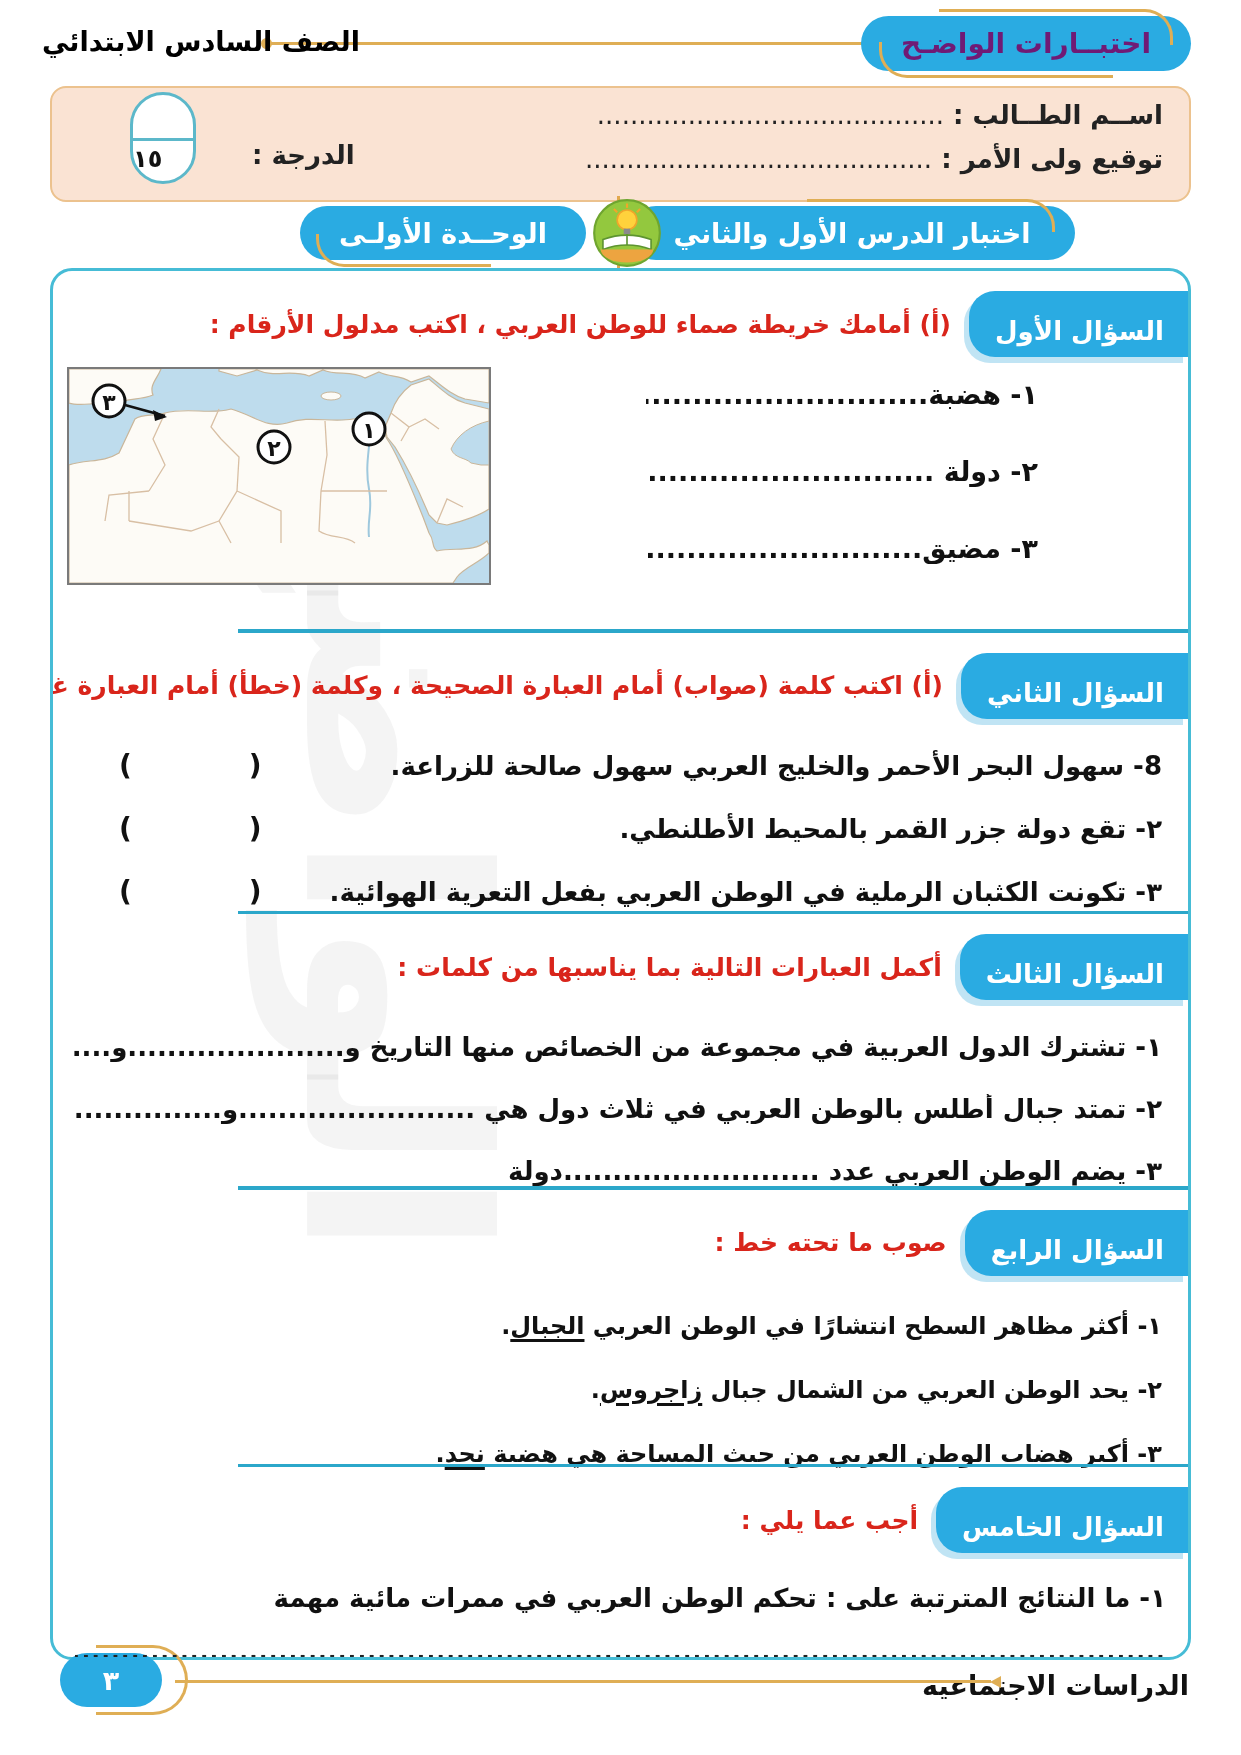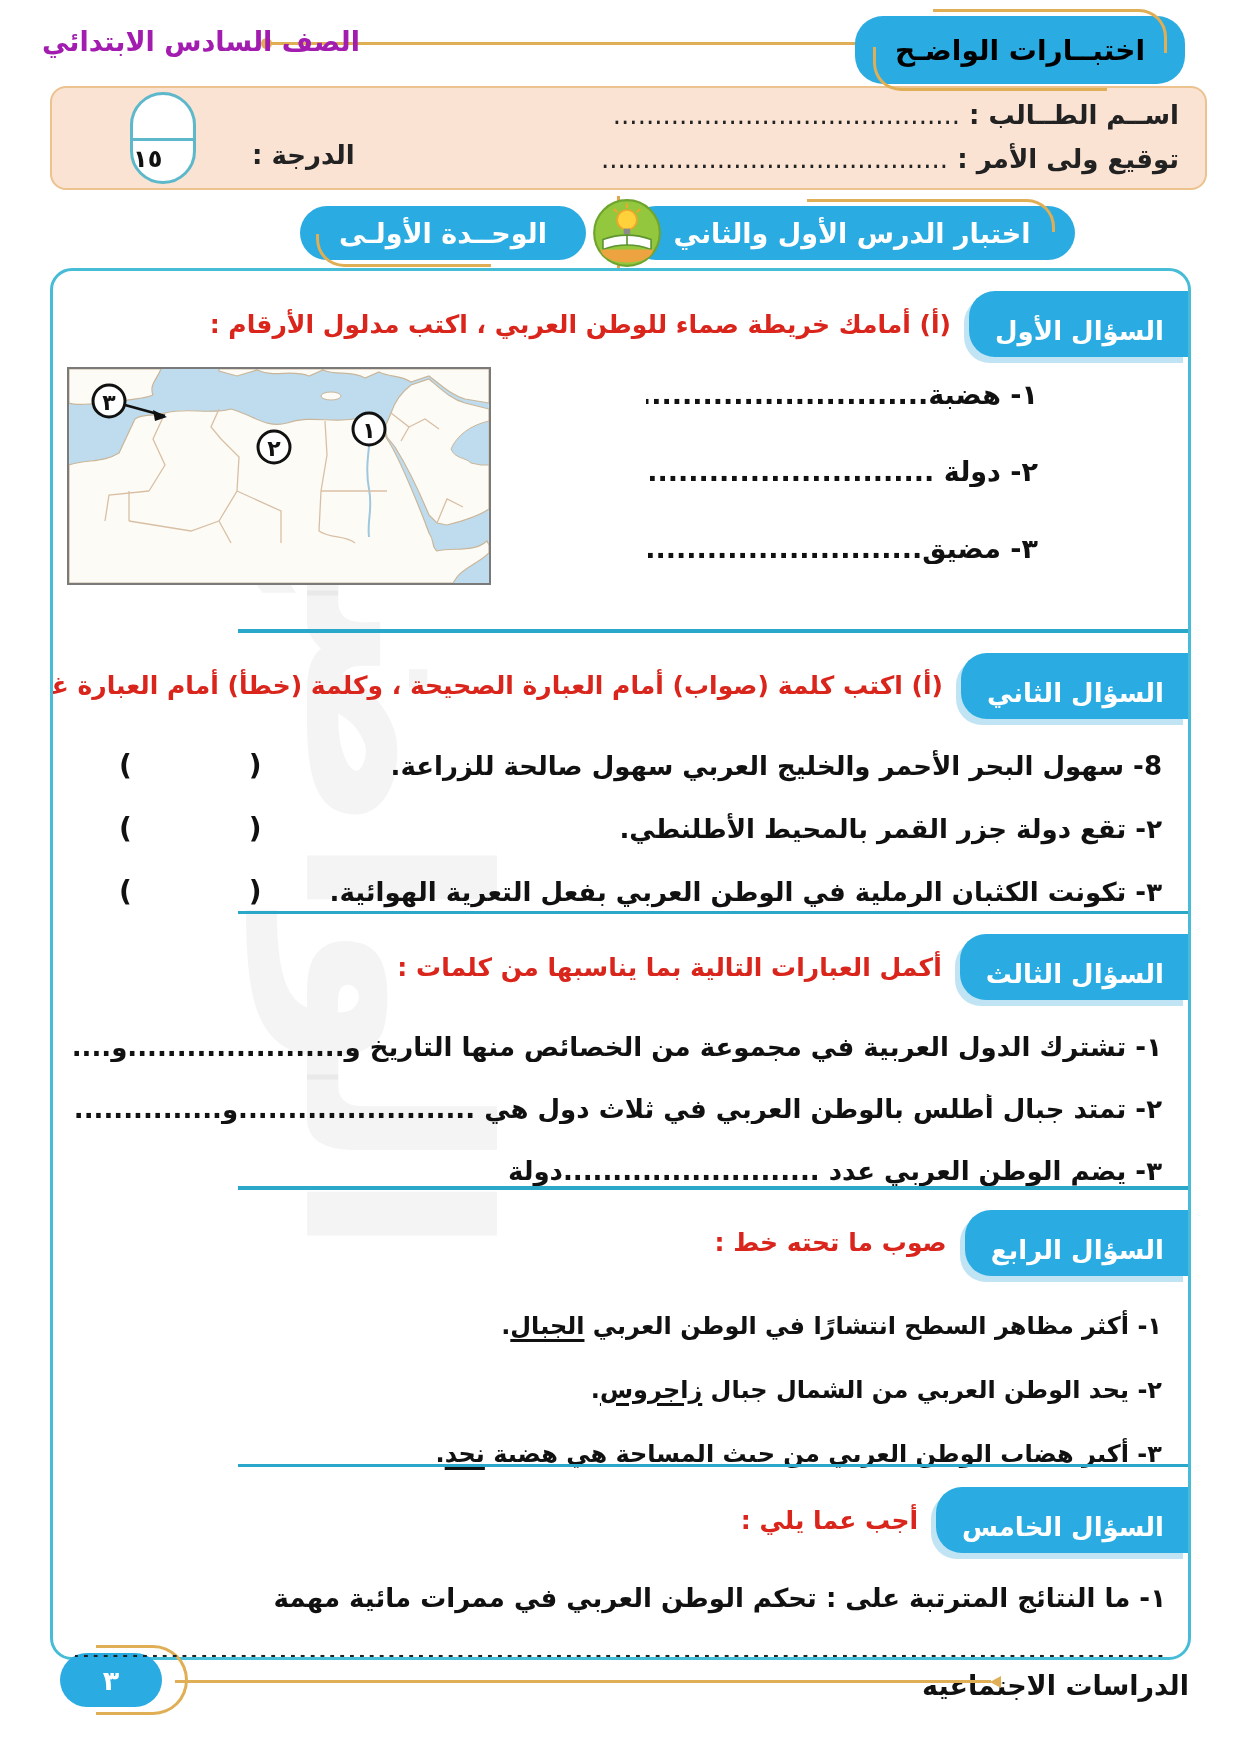--- a/index.html
+++ b/index.html
@@ -1,32 +1,32 @@
 <!DOCTYPE html>
 <html lang="ar" dir="rtl"><head>
 <meta charset="utf-8">
 <style>
   * { margin:0; padding:0; box-sizing:border-box; }
   body { background:#e9e9e9; font-family:"DejaVu Sans", sans-serif; }
   .page { position:relative; width:1241px; height:1755px; background:#ffffff; margin:0 auto; overflow:hidden; direction:rtl; }
 
   
-  .brand-badge { position:absolute; top:16px; right:56px; width:330px; height:68px;
-    background:#2aabe2; border-radius:28px; color:#000000; font-size:28px; font-weight:bold;
+  .brand-badge { position:absolute; top:16px; right:50px; width:330px; height:55px;
+    background:#2aabe2; border-radius:28px; color:#701a75; font-size:28px; font-weight:bold;
     display:flex; align-items:center; justify-content:center; z-index:2; }
   .brand-badge::before { content:""; position:absolute; top:-7px; right:18px; width:70%; height:60%;
     border-top:3px solid #dfae55; border-right:3px solid #dfae55; border-radius:0 28px 0 0; }
   .brand-badge::after { content:""; position:absolute; bottom:-7px; left:18px; width:70%; height:60%;
     border-bottom:3px solid #dfae55; border-left:3px solid #dfae55; border-radius:0 0 0 28px; }
   .header-line { position:absolute; top:42px; right:378px; left:270px; height:3px; background:#dfae55; }
   .header-line::after { content:""; position:absolute; left:-9px; top:-4px; width:11px; height:11px; background:#dfae55; border-radius:50%; }
-  .class-label { position:absolute; top:26px; left:42px; font-size:27px; font-weight:bold; color:#a21caf; }
-
-  
-  .student-box { position:absolute; top:86px; left:50px; right:34px; height:104px;
+  .class-label { position:absolute; top:26px; left:42px; font-size:27px; font-weight:bold; color:#000000; }
+
+  
+  .student-box { position:absolute; top:86px; left:50px; right:50px; height:116px;
     background:#fae3d3; border:2px solid #ecc28e; border-radius:16px; }
   .sb-row { position:absolute; right:26px; font-size:26px; font-weight:bold; color:#222; white-space:nowrap; }
   .sb-row .dots { font-weight:normal; letter-spacing:1px; }
   .sb-row.r1 { top:12px; }
   .sb-row.r2 { top:56px; }
   .grade-capsule { position:absolute; left:78px; top:4px; width:66px; height:92px;
     background:#fff; border:3px solid #5cb8ca; border-radius:34px; }
   .grade-capsule .divider { position:absolute; top:50%; left:0; right:0; height:3px; background:#5cb8ca; }
   .grade-capsule .total { position:absolute; bottom:8px; width:100%; text-align:left; font-size:24px; font-weight:bold; color:#111; }
   .grade-label { position:absolute; left:168px; top:52px; font-size:26px; font-weight:bold; color:#222;margin-left:32px; }

